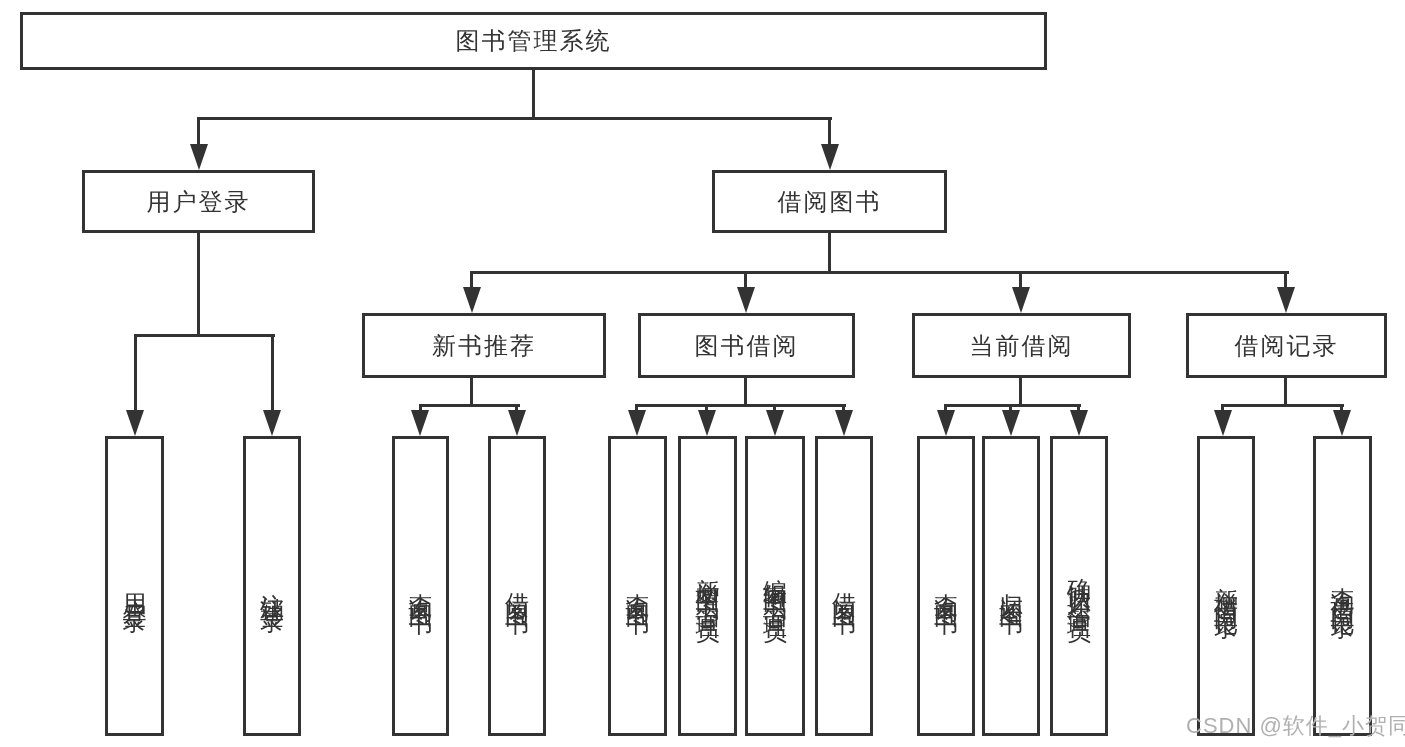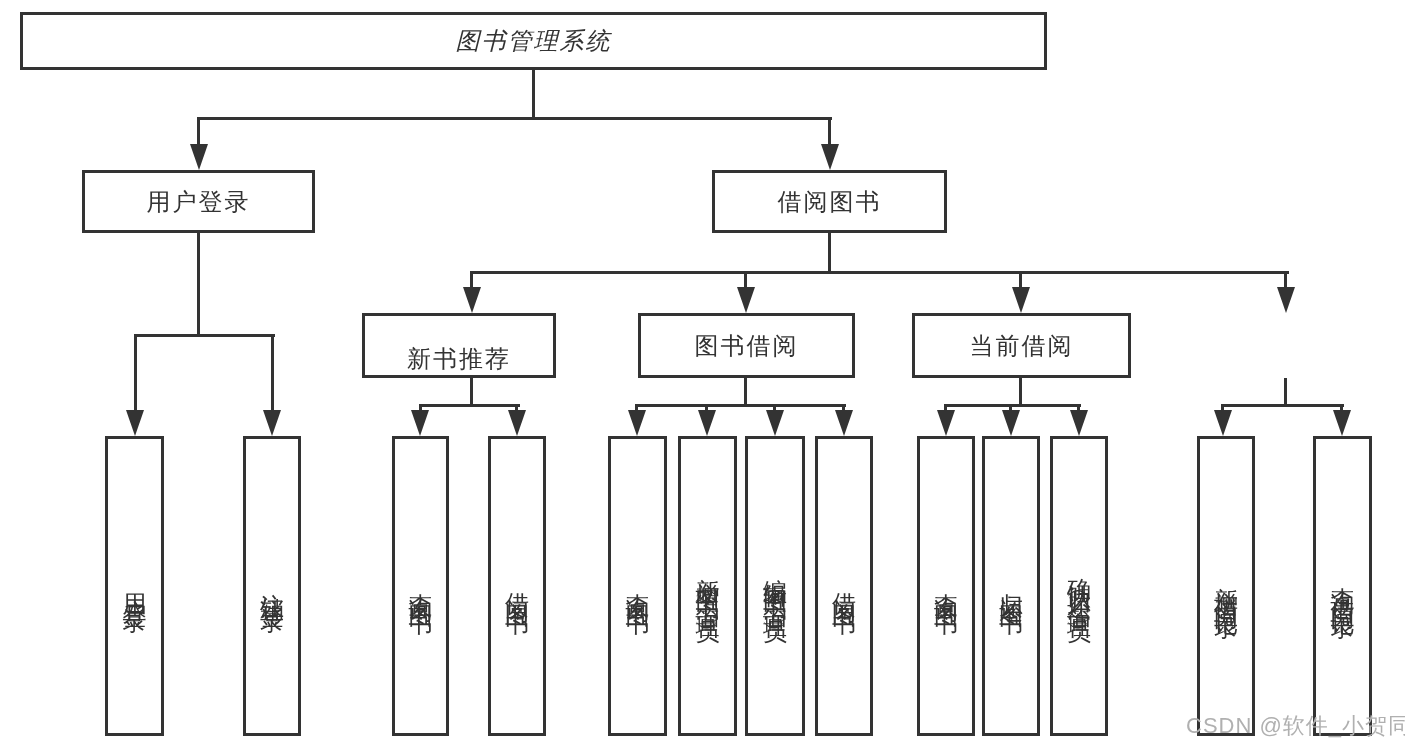--- a/index.html
+++ b/index.html
@@ -55,21 +55,21 @@
     letter-spacing:1px;
     white-space:nowrap;
     z-index:5;
   }
 </style>
 </head>
 <body>
 
 <div class="canvas">
 
-  <div class="box" style="left:20px;top:12px;width:1027px;height:58px;font-style:italic;">
+  <div class="box" style="left:20px;top:12px;width:1027px;height:58px;">
     <span class="hlabel">图书管理系统</span>
   </div>
 
   <div class="vline" style="left:532px;top:68px;height:50px;"></div>
   <div class="hline" style="left:197px;top:117px;width:635px;"></div>
   <div class="vline" style="left:197px;top:117px;height:30px;"></div>
   <div class="arrow" style="left:190px;top:144px;"></div>
   <div class="vline" style="left:828px;top:117px;height:30px;"></div>
   <div class="arrow" style="left:821px;top:144px;"></div>
 
@@ -91,28 +91,31 @@
   <div class="hline" style="left:470px;top:271px;width:819px;"></div>
   <div class="vline" style="left:470px;top:271px;height:20px;"></div>
   <div class="arrow" style="left:463px;top:287px;"></div>
   <div class="vline" style="left:744px;top:271px;height:20px;"></div>
   <div class="arrow" style="left:737px;top:287px;"></div>
   <div class="vline" style="left:1019px;top:271px;height:20px;"></div>
   <div class="arrow" style="left:1012px;top:287px;"></div>
   <div class="vline" style="left:1284px;top:271px;height:20px;"></div>
   <div class="arrow" style="left:1277px;top:287px;"></div>
 
-  <div class="box" style="left:362px;top:313px;width:194px;height:65px;align-items:flex-end;">
+  <div class="box" style="left:362px;top:313px;width:244px;height:65px;">
     <span class="hlabel">新书推荐</span>
   </div>
   <div class="box" style="left:638px;top:313px;width:217px;height:65px;">
     <span class="hlabel">图书借阅</span>
   </div>
   <div class="box" style="left:912px;top:313px;width:219px;height:65px;">
     <span class="hlabel">当前借阅</span>
+  </div>
+  <div class="box" style="left:1186px;top:313px;width:201px;height:65px;">
+    <span class="hlabel">借阅记录</span>
   </div>
 
   <div class="vline" style="left:470px;top:378px;height:29px;"></div>
   <div class="hline" style="left:419px;top:404px;width:101px;"></div>
   <div class="vline" style="left:419px;top:404px;height:10px;"></div>
   <div class="arrow" style="left:411px;top:410px;"></div>
   <div class="vline" style="left:515px;top:404px;height:10px;"></div>
   <div class="arrow" style="left:508px;top:410px;"></div>
 
   <div class="vline" style="left:744px;top:378px;height:29px;"></div>

